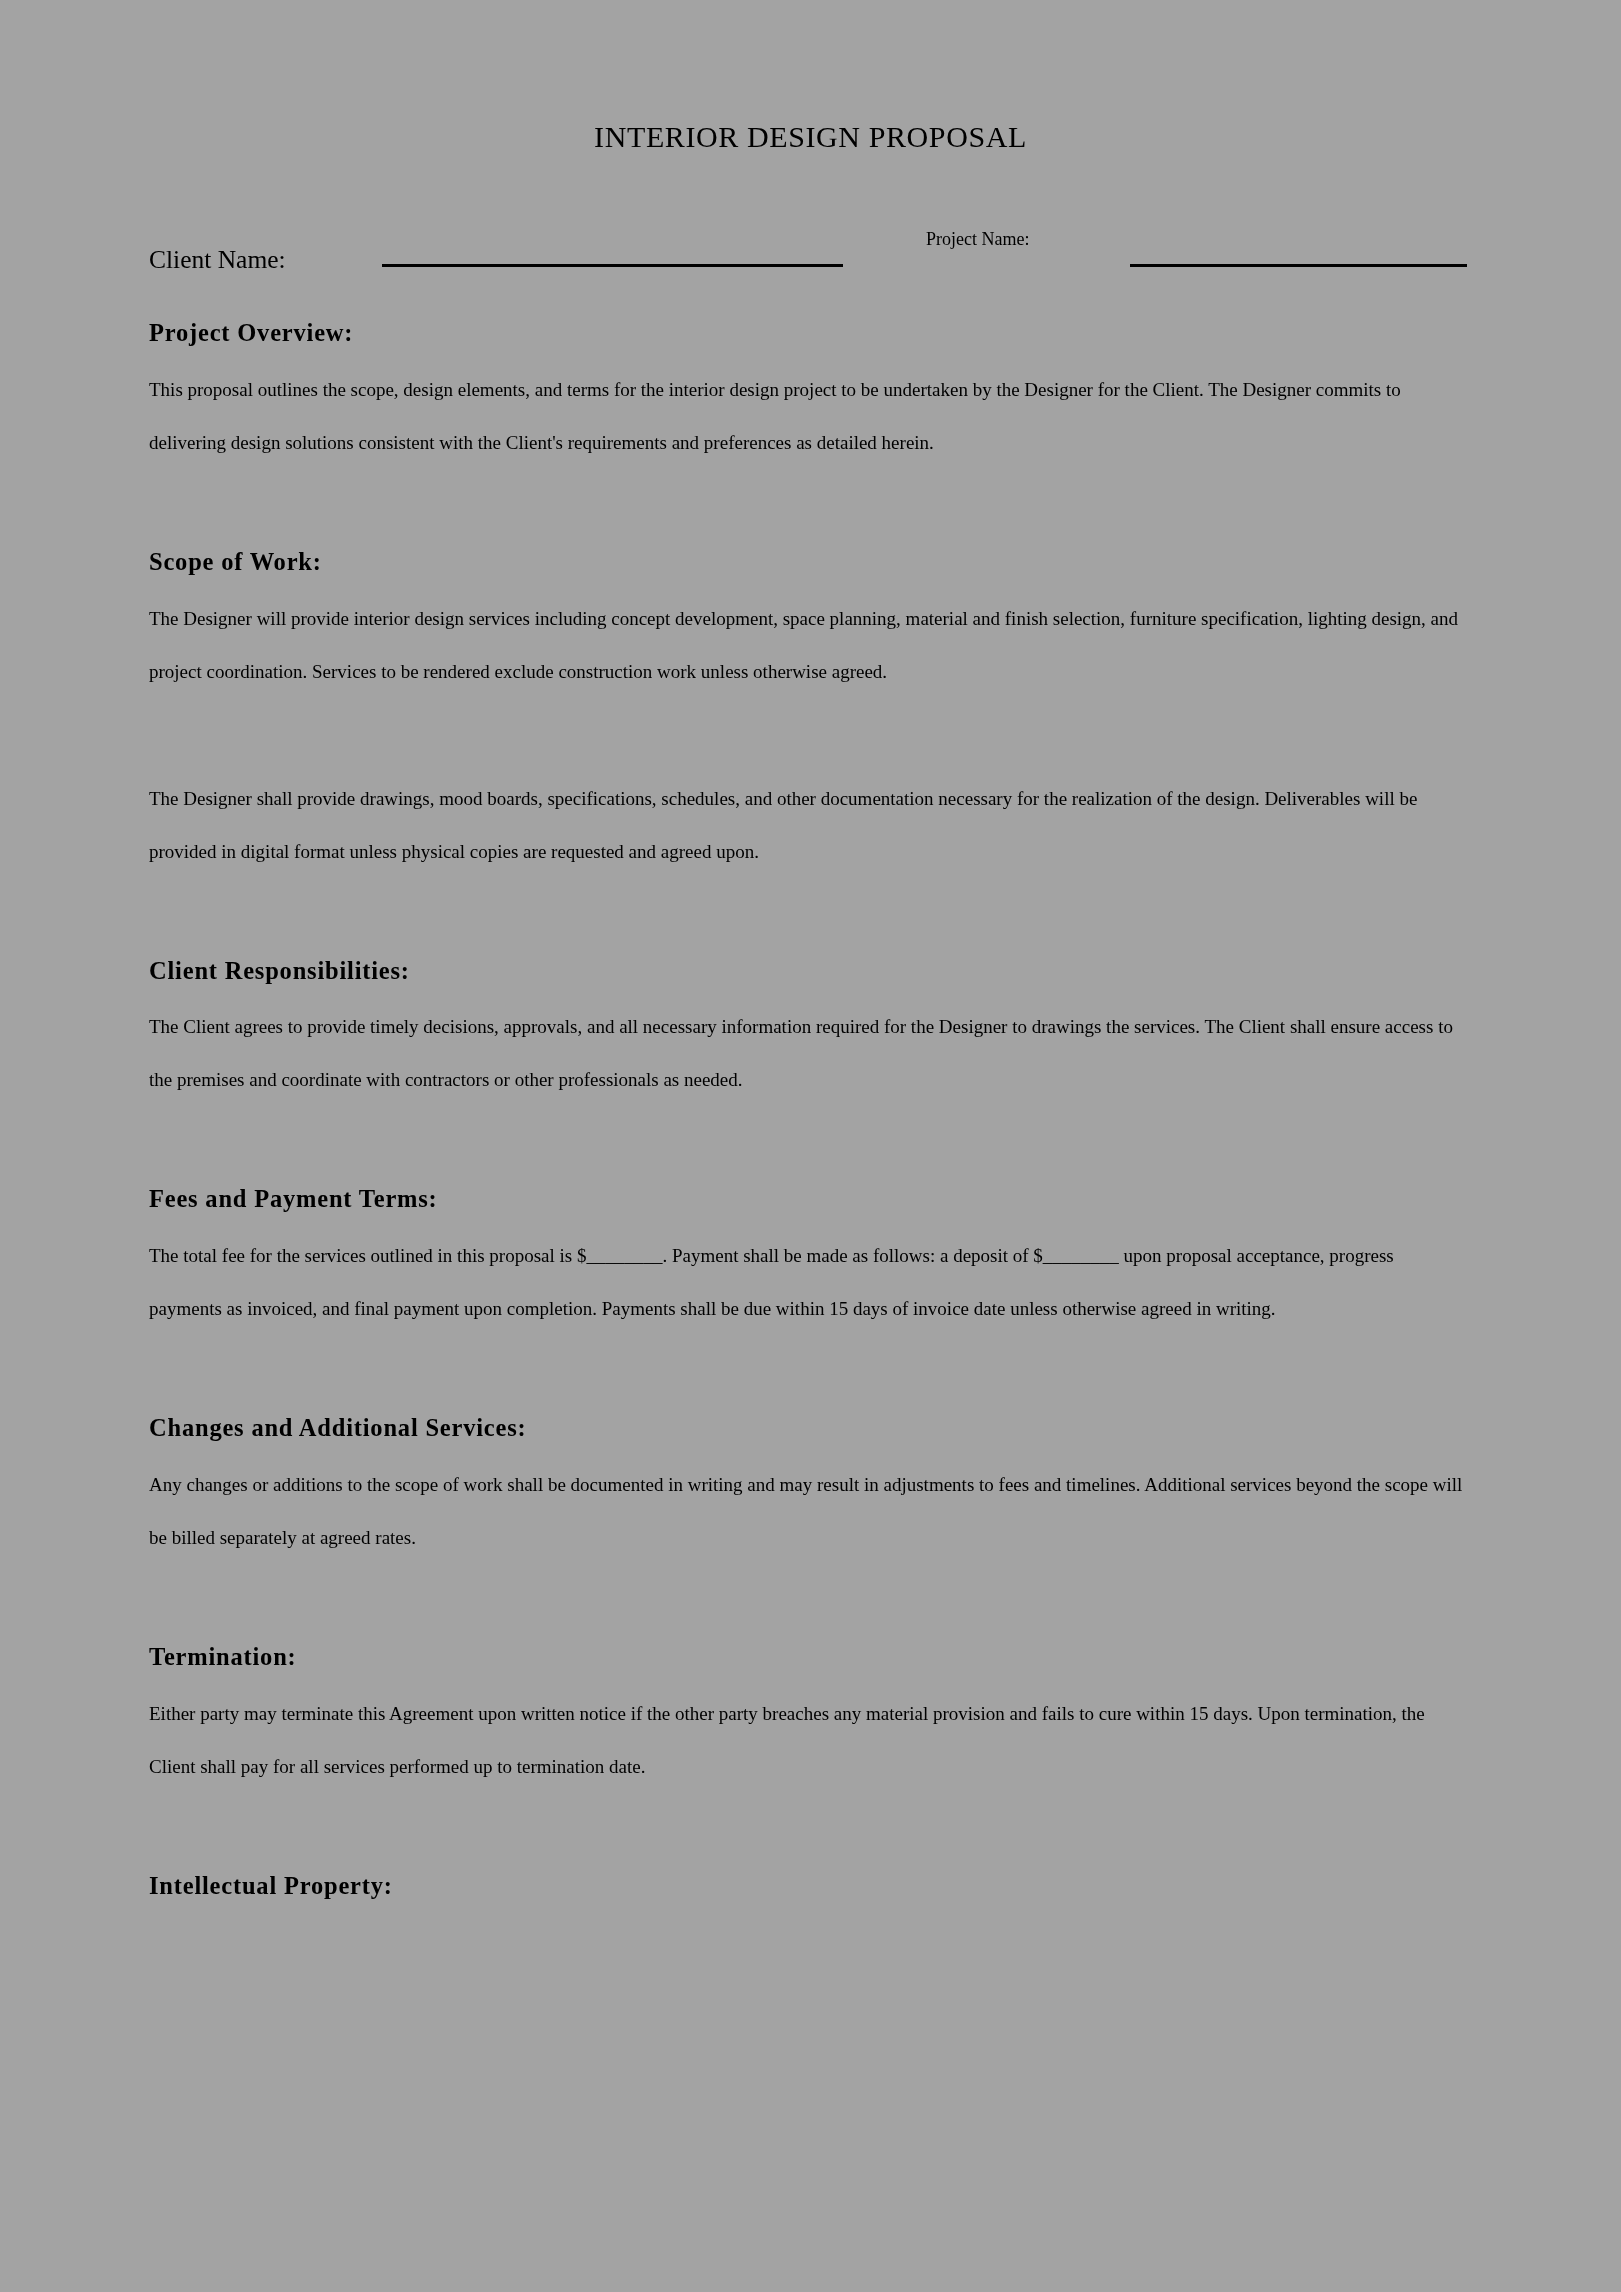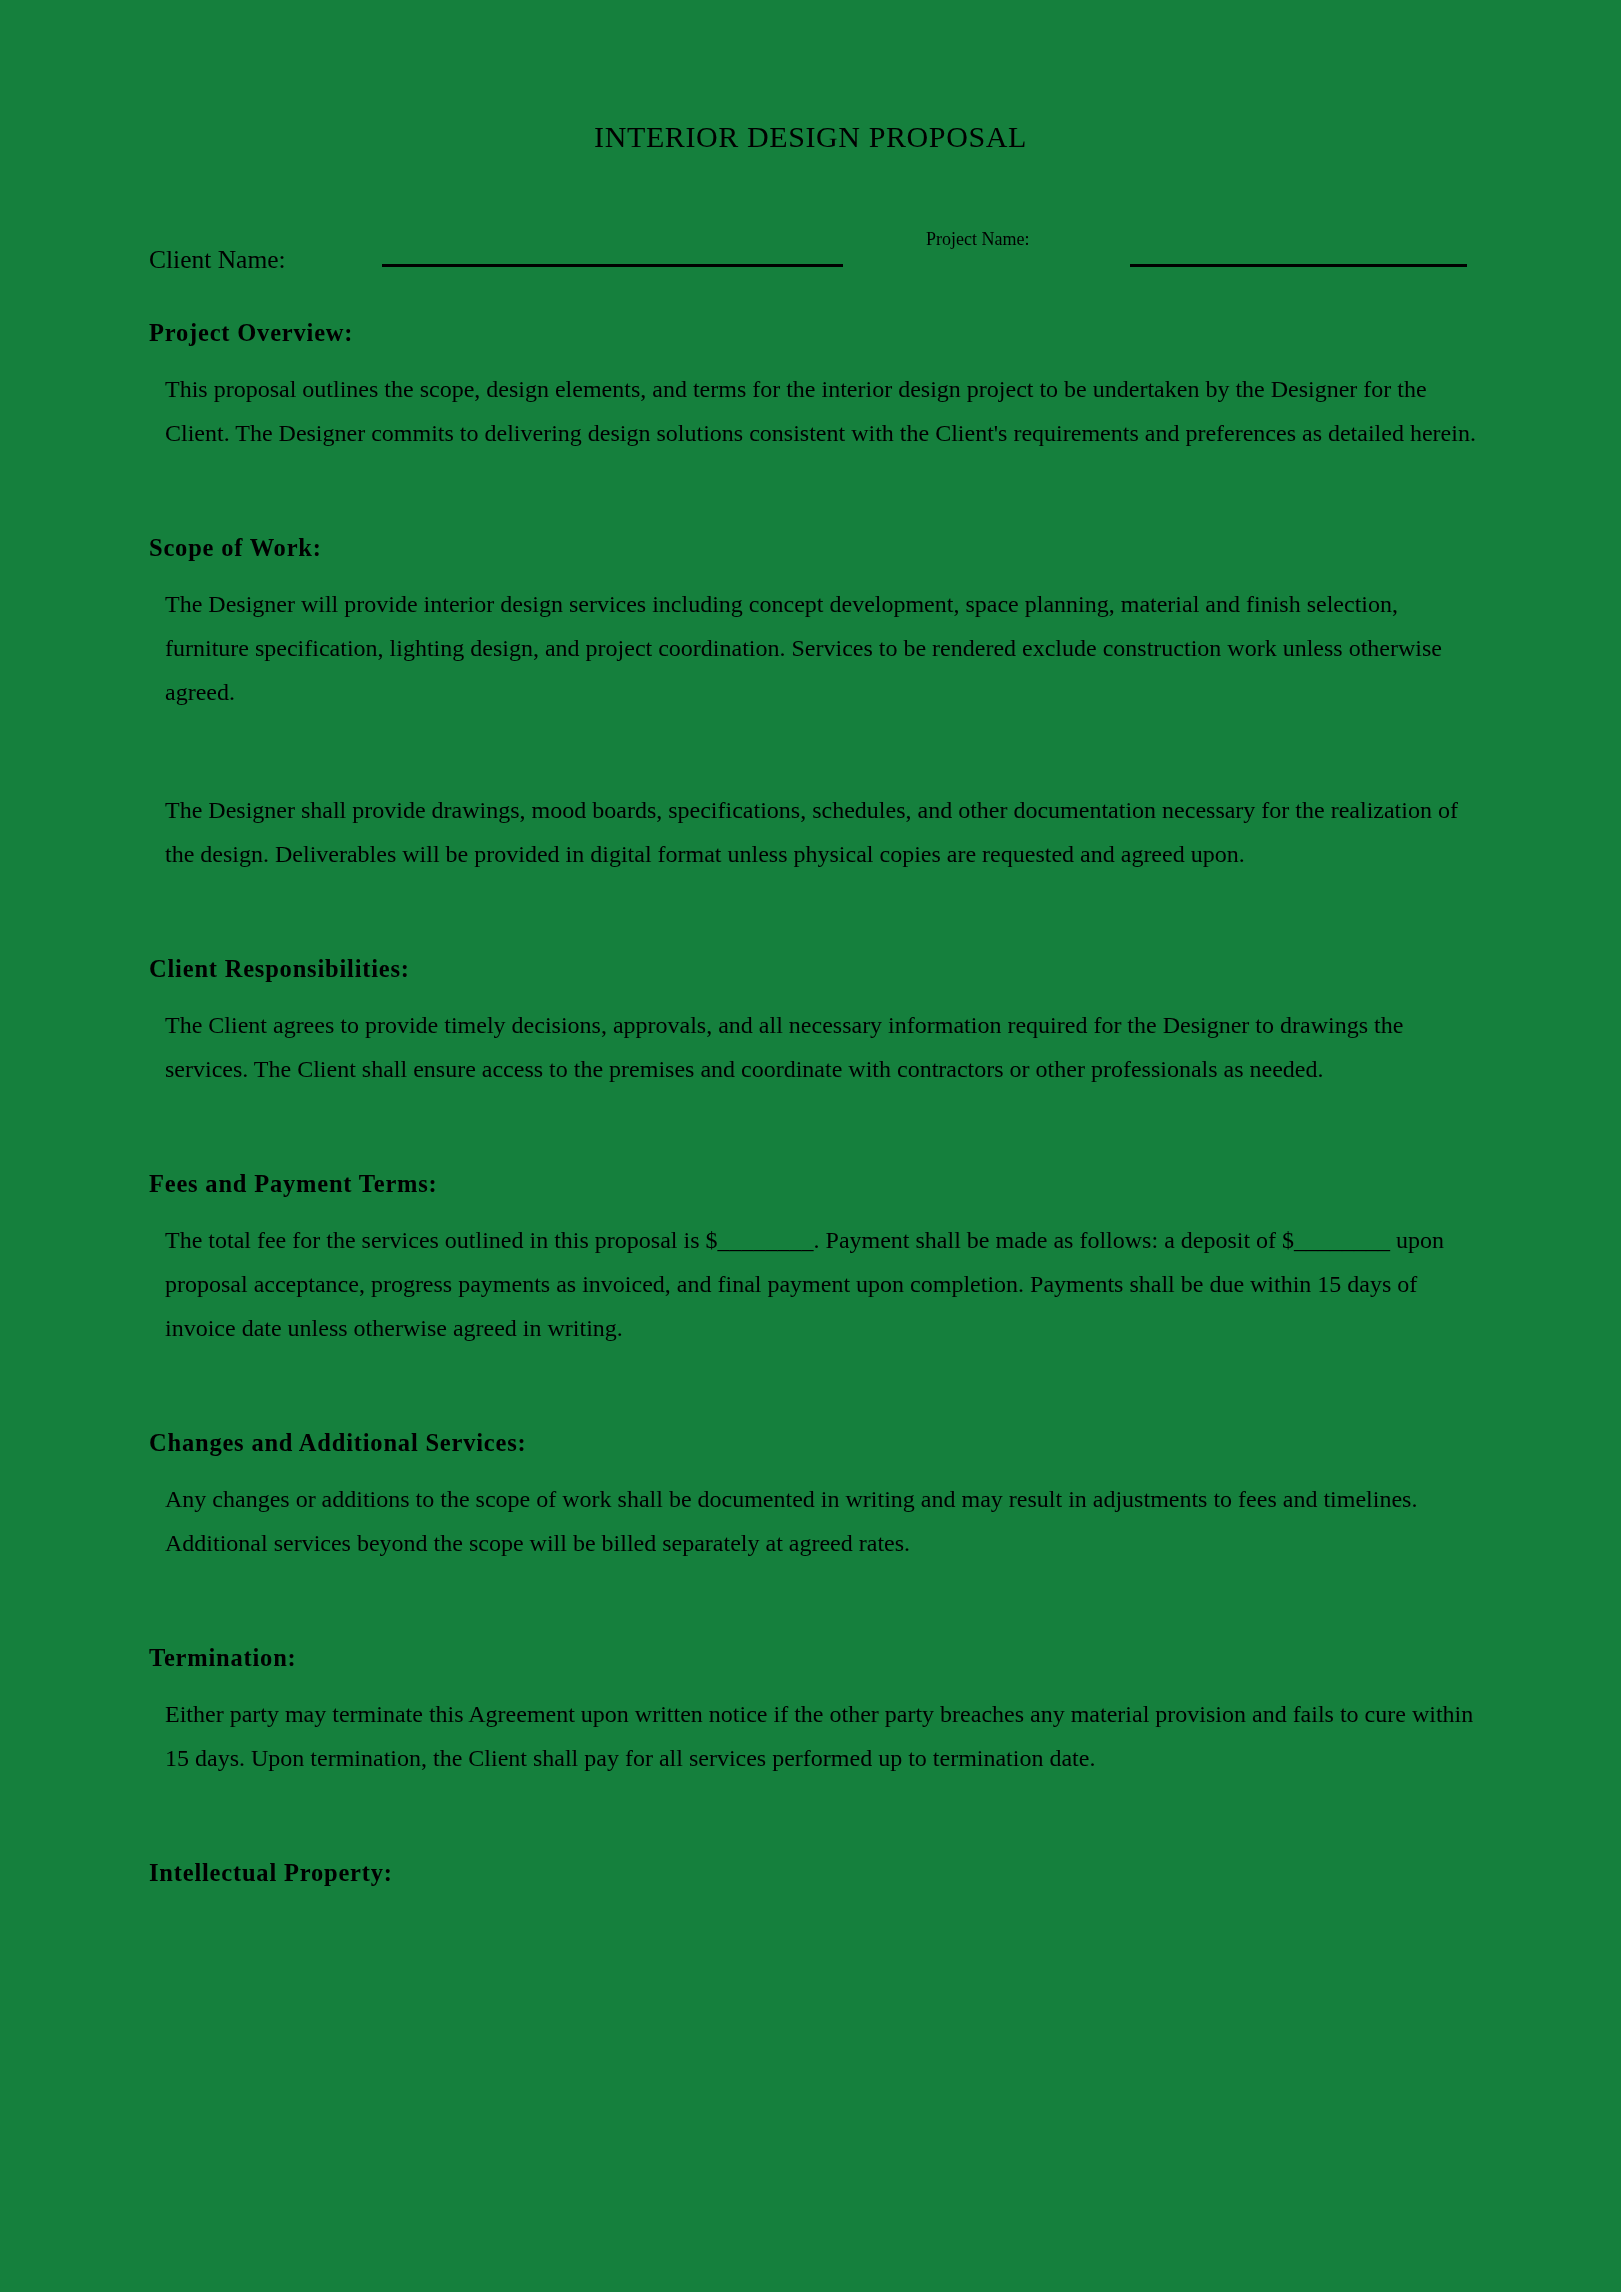--- a/index.html
+++ b/index.html
@@ -12,21 +12,21 @@
     height: 2293px;
     font-family: "Liberation Serif", "DejaVu Serif", serif;
     color: #000000;
     -webkit-font-smoothing: antialiased;
   }
 
   .page {
     position: relative;
     width: 1621px;
     height: 2293px;
-    background: #15803d;
+    background: #a3a3a3;
     box-sizing: border-box;
     padding: 0;
     overflow: hidden;
   }
 
   .doc-title {
     position: absolute;
     top: 120px;
     left: 0;
     width: 1621px;
@@ -93,23 +93,23 @@
   .section-heading {
     font-size: 24.5px;
     letter-spacing: 0.8px;
     line-height: 37px;
     margin: 0 0 11.8px 0;
     white-space: nowrap;
     font-weight: bold;
   }
 
   .section-body {
-    font-size: 24px;
-    line-height: 44px;
-    margin: 16px;
+    font-size: 19px;
+    line-height: 53px;
+    margin: 0;
     text-align: left;
     width: 1318px;
   }
 </style>
 </head>
 <body>
 
 <div class="page">
 
   <div class="doc-title">INTERIOR DESIGN PROPOSAL</div>

